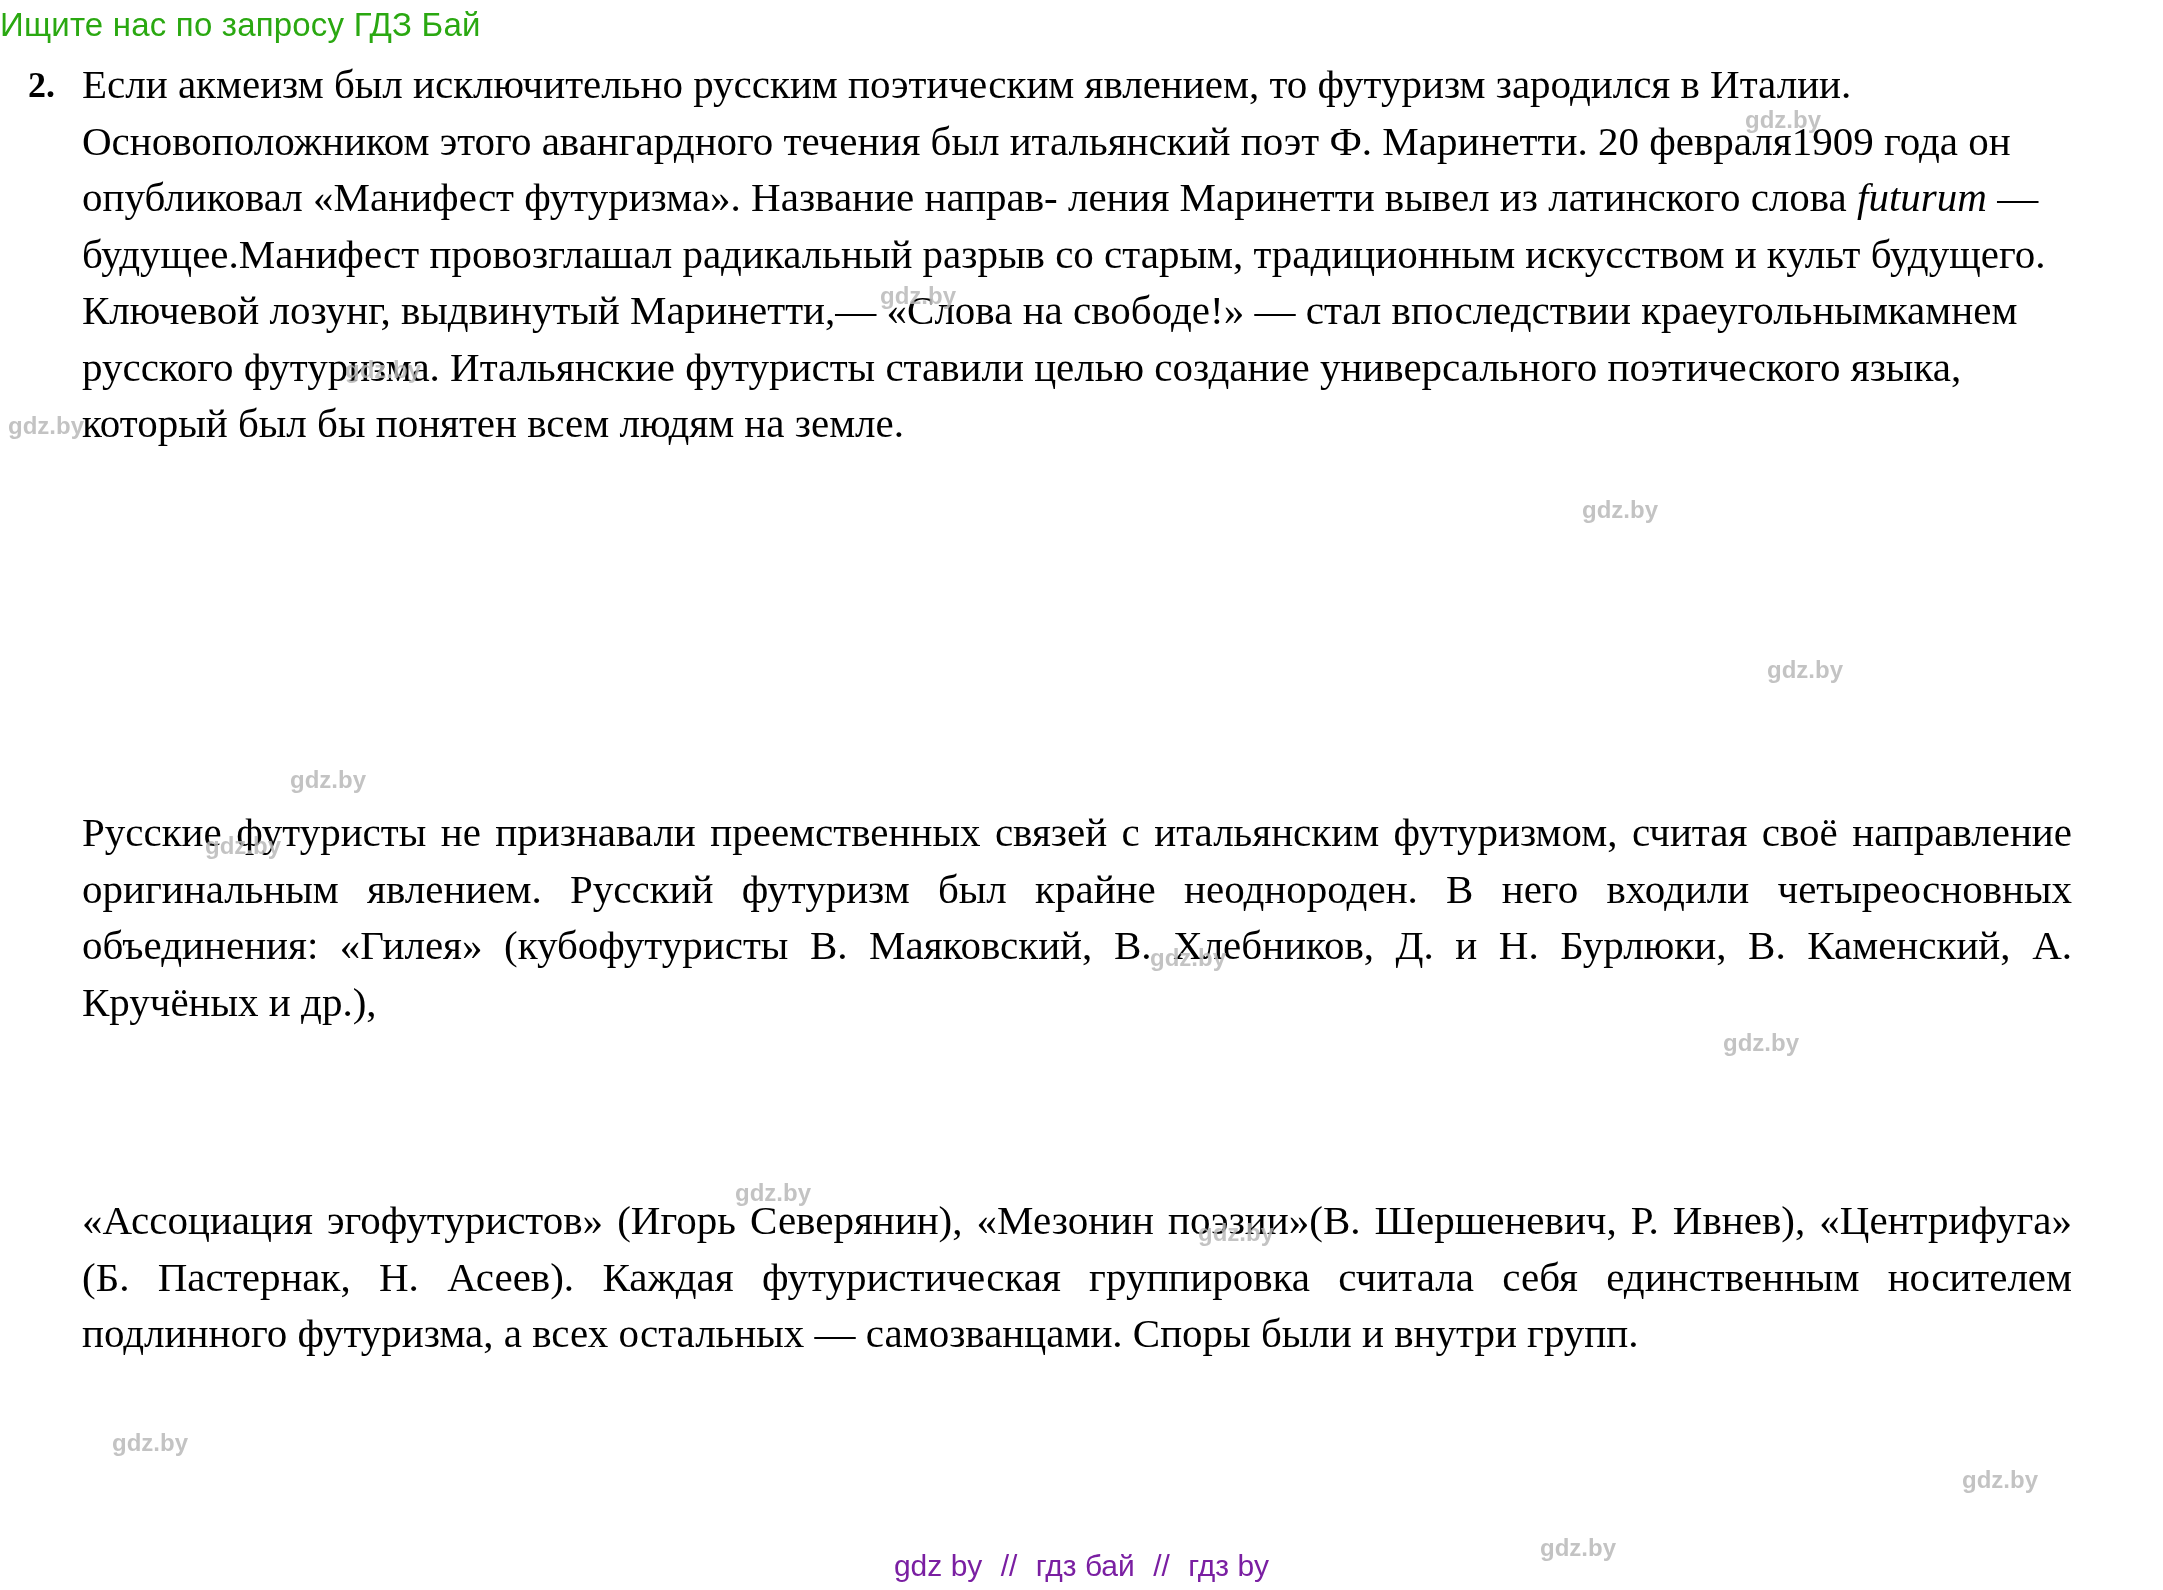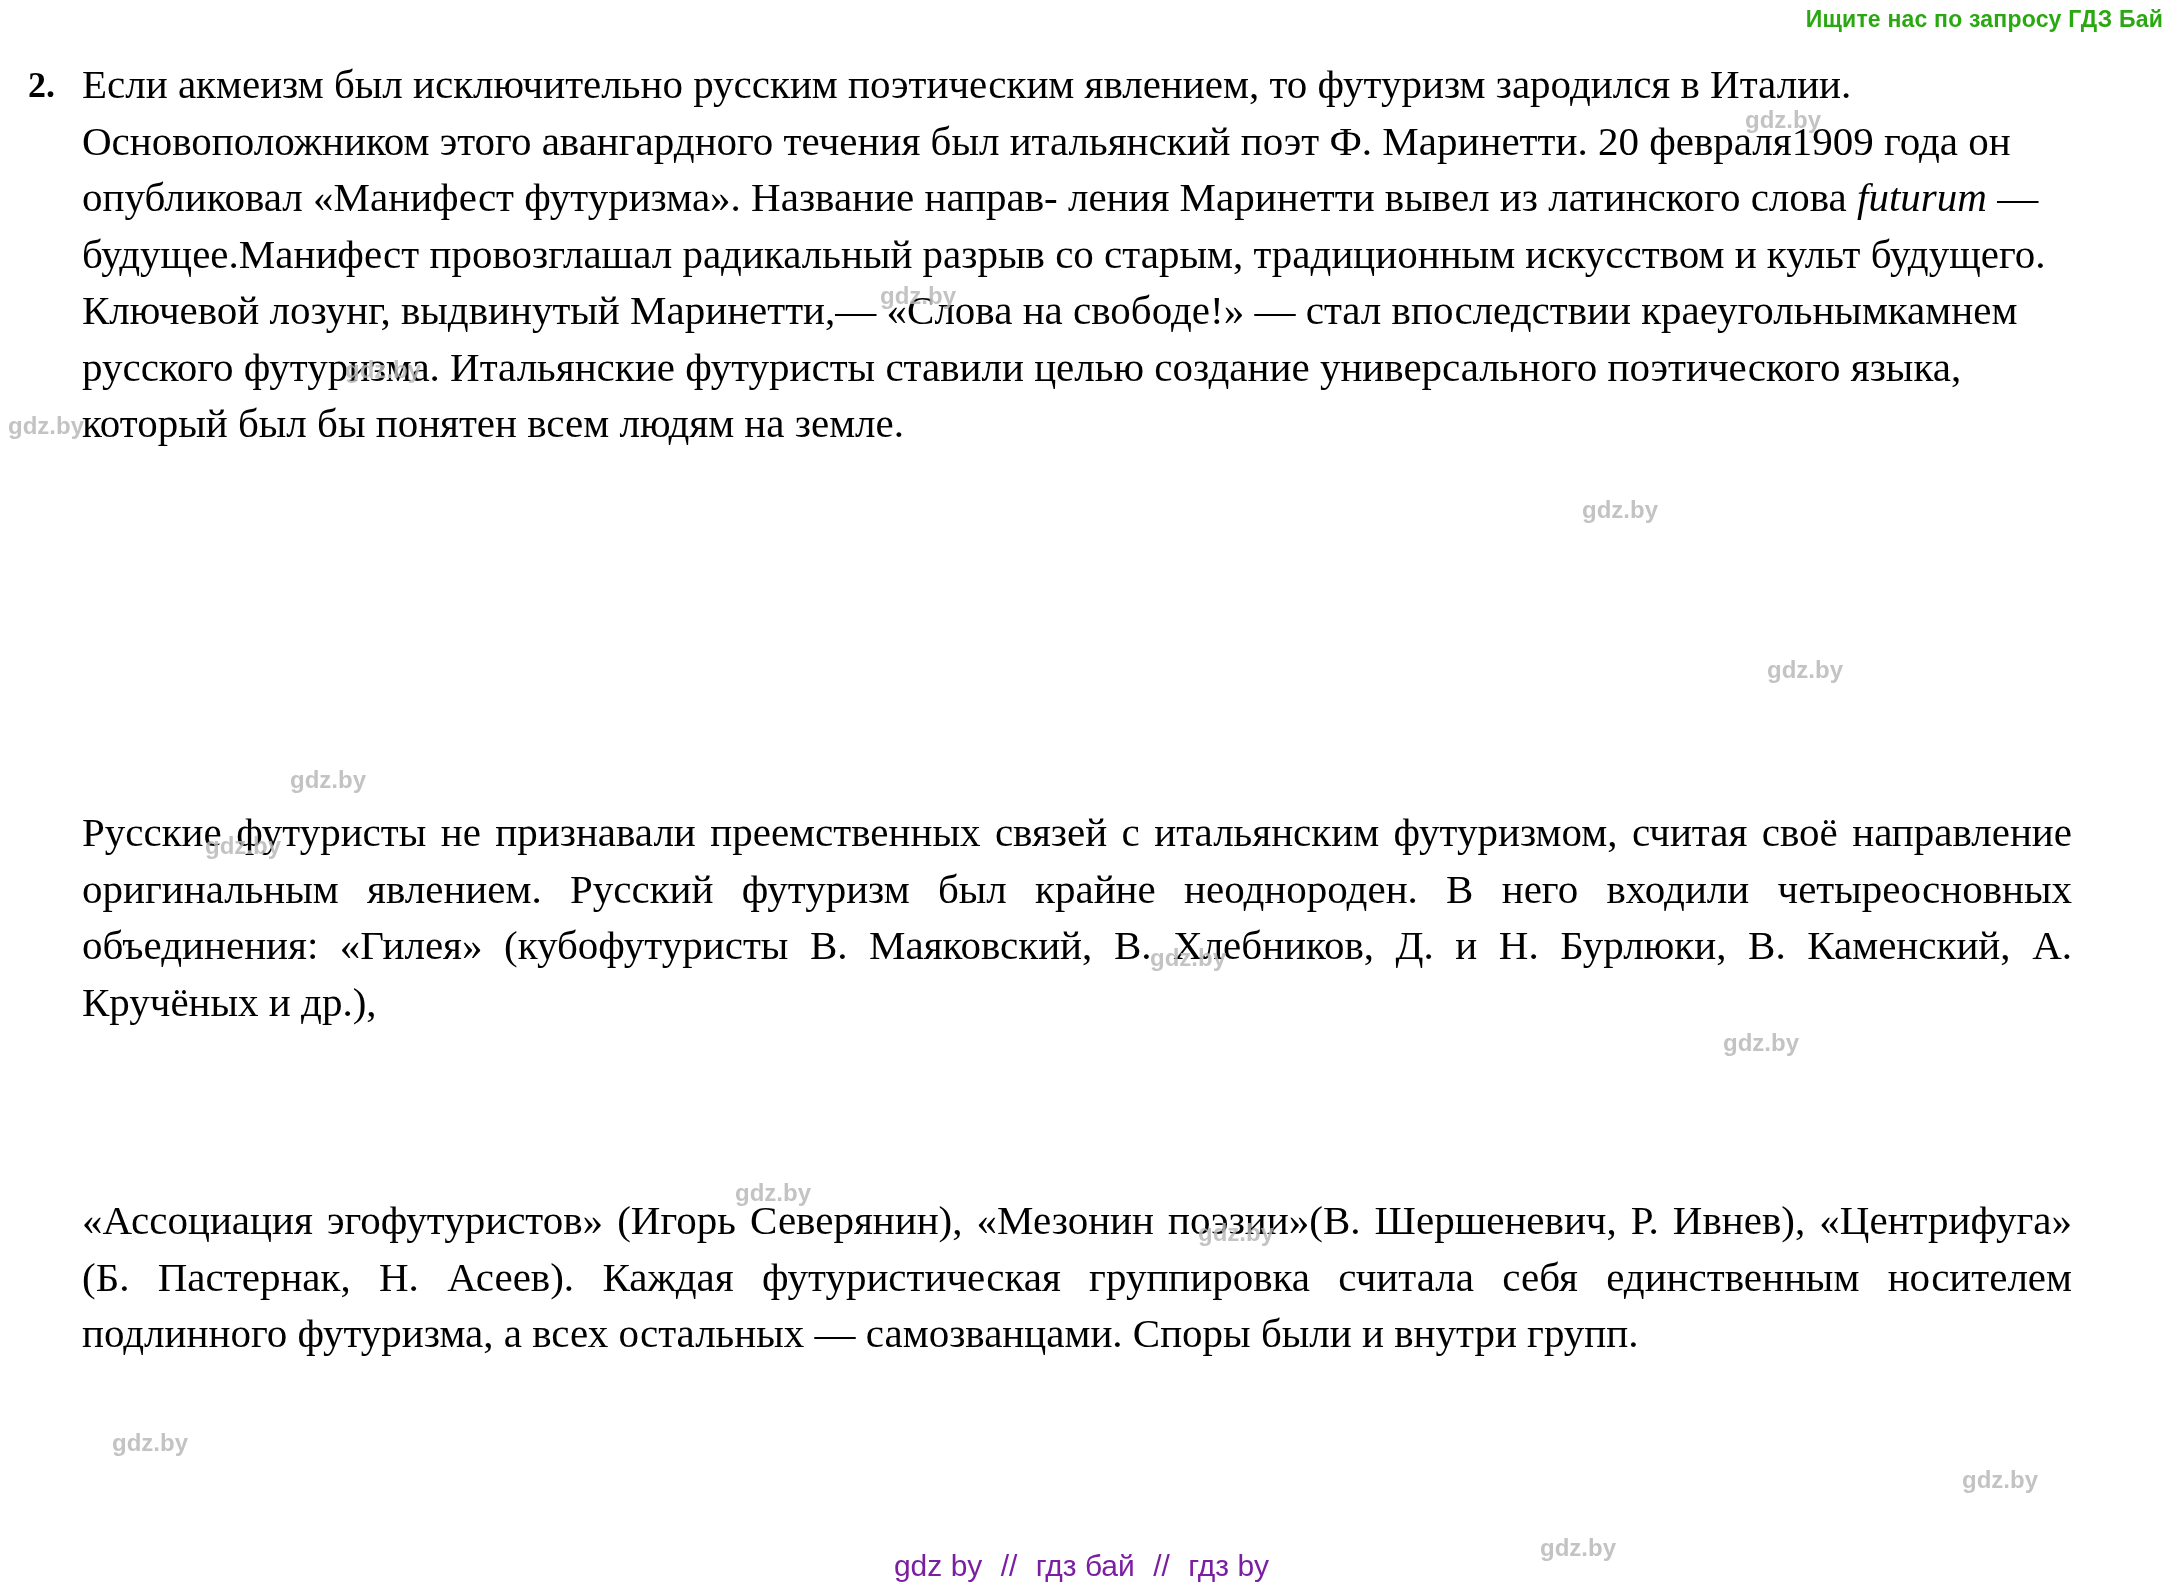--- a/index.html
+++ b/index.html
@@ -15,24 +15,24 @@
     color: #000000;
     overflow: hidden;
   }
 
   
   .promo-banner {
     position: absolute;
     top: 6px;
     left: 0;
     width: 100%;
-    text-align: right;
+    text-align: left;
     font-family: "Liberation Sans", sans-serif;
-    font-size: 23px;
-    font-weight: bold;
+    font-size: 33px;
+    font-weight: normal;
     color: #2aa811;
     letter-spacing: 0.2px;
   }
 
   
   .page {
     position: absolute;
     top: 44px;
     left: 0;
     width: 2163px;

